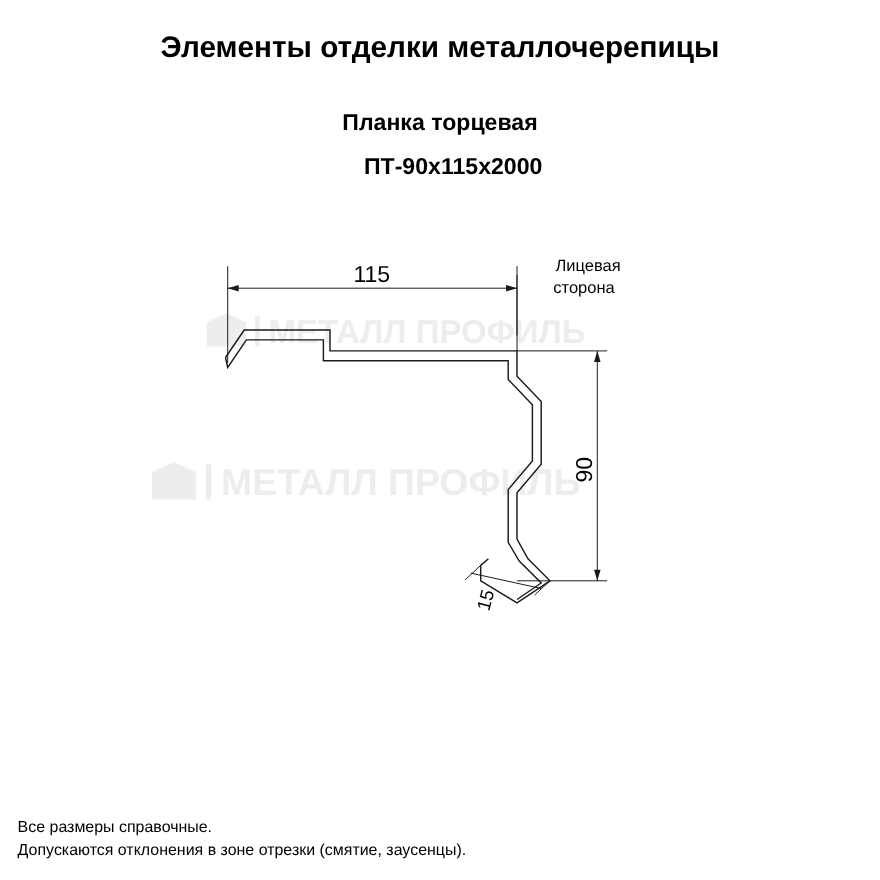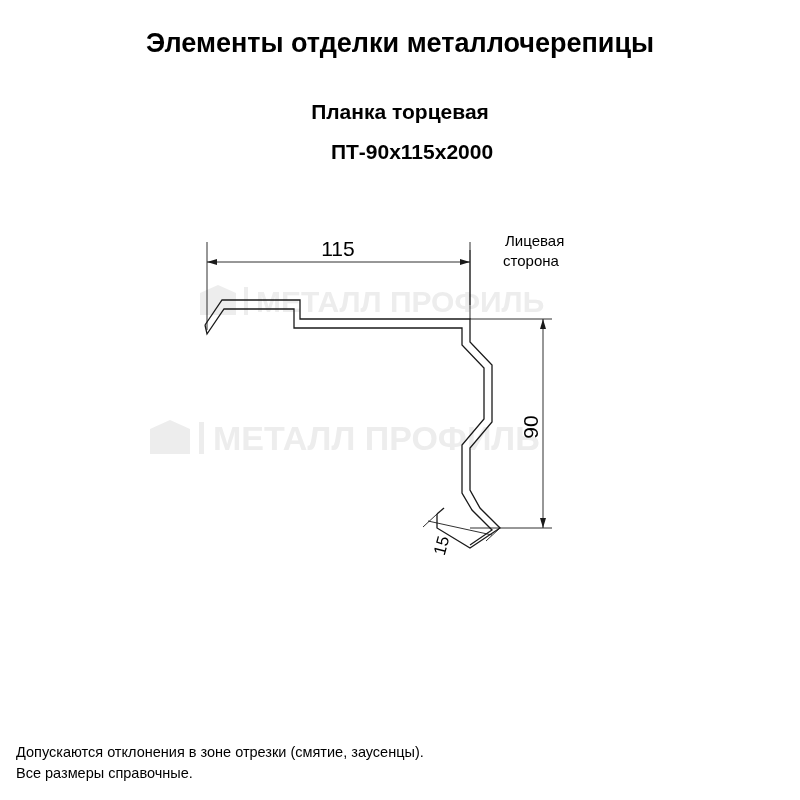--- a/index.html
+++ b/index.html
@@ -51,21 +51,21 @@
   .drawing {
     position: absolute;
     top: 190px;
     left: 0;
     width: 640px;
     height: 430px;
   }
   .watermark {
     position: absolute;
     top: 230px;
-    left: 140px;
+    left: 128px;
     width: 520px;
     height: 290px;
     pointer-events: none;
     opacity: 1;
   }
   .footer {
     position: absolute;
     left: 16px;
     bottom: 16px;
     font-size: 14.5px;
@@ -183,17 +183,17 @@
       <text class="dim-text" x="538" y="237" text-anchor="middle" transform="rotate(-90 538 237)">90</text>
 
       <text class="small-dim" x="447" y="357" text-anchor="middle" transform="rotate(-75 447 357)">15</text>
 
       <text class="label-text" x="505" y="56">Лицевая</text>
       <text class="label-text" x="503" y="76">сторона</text>
     </svg>
   </div>
 
   <div class="footer">
+    <div>Все размеры справочные.</div>
     <div>Допускаются отклонения в зоне отрезки (смятие, заусенцы).</div>
-    <div>Все размеры справочные.</div>
   </div>
 
 </div>
 
 </body></html>

